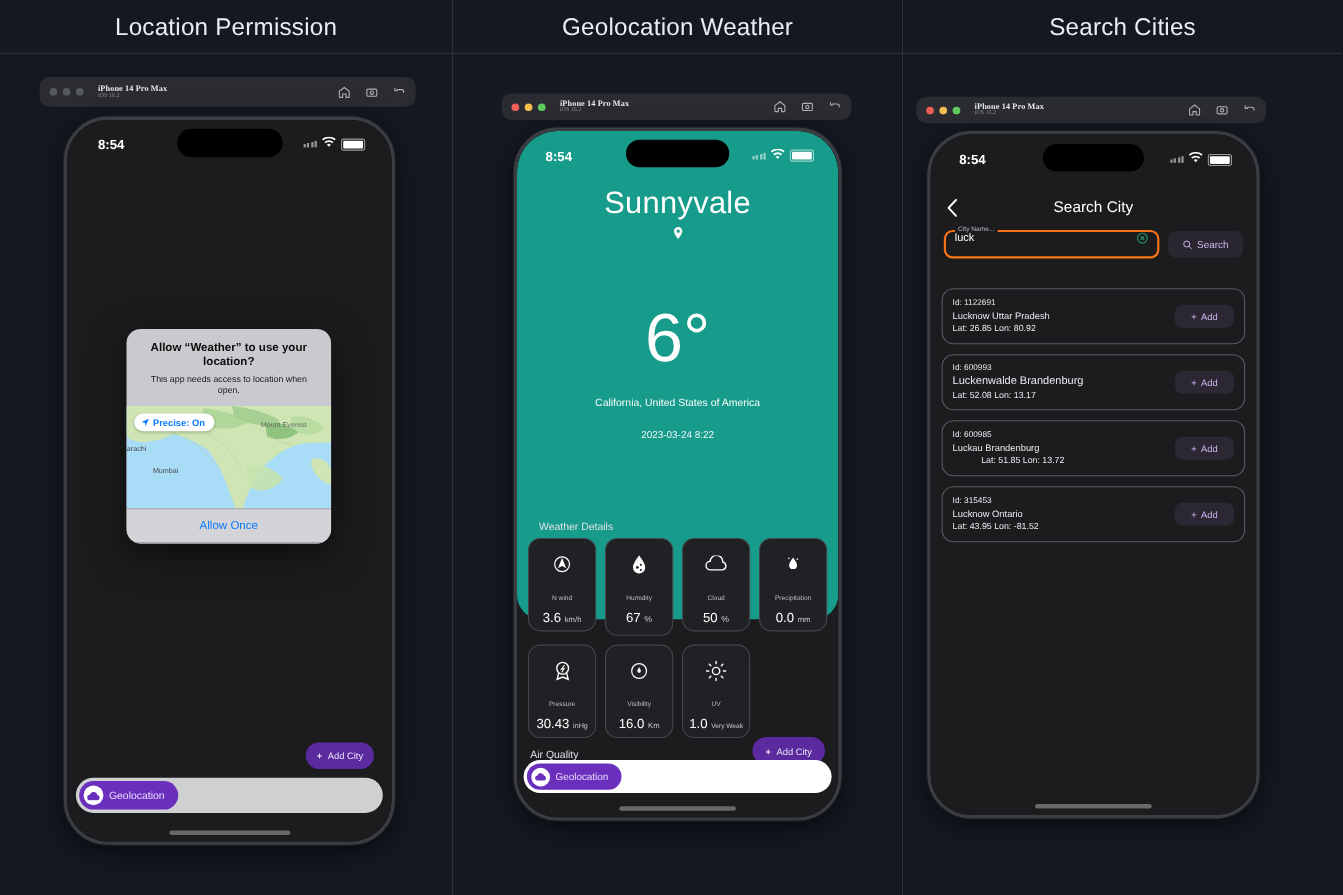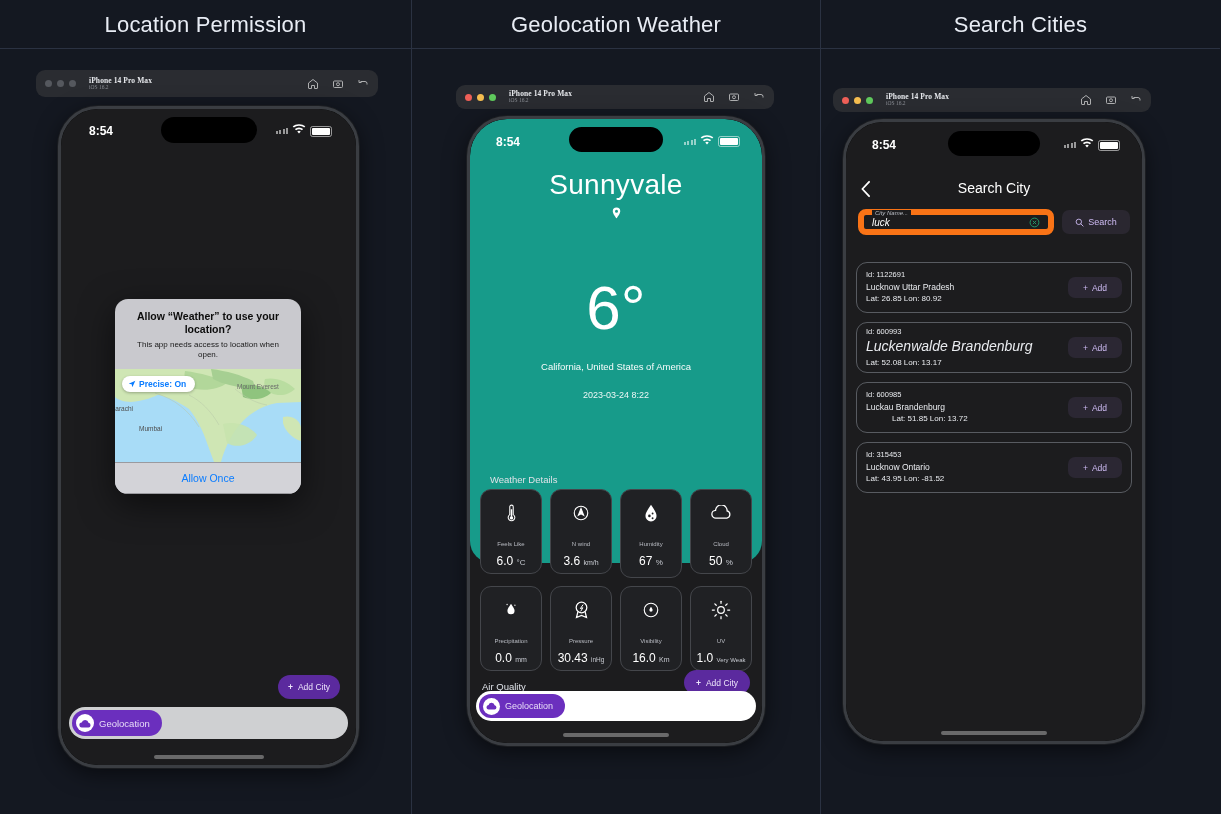--- a/index.html
+++ b/index.html
@@ -132,22 +132,22 @@
   .wx-card .ic { display: flex; align-items: center; justify-content: center; }
   .wx-card .lbl { color: #b9bcc3; }
   .wx-card .val { color: #fff; }
   .wx-card .val .u { color: #c8cbd2; }
 
   
   .sc-back { position: absolute; color: #fff; cursor: pointer; }
   .sc-title { position: absolute; width: 100%; text-align: center; color: #fff; }
   .sc-fieldwrap { position: absolute; display: flex; align-items: center; }
   .sc-field {
-    position: relative; flex: 1; border: 6px solid #f97316; border-radius: 8px;
-    display: flex; align-items: center; background: transparent; font-style: italic;
+    position: relative; flex: 1; border: 2px solid #f97316; border-radius: 8px;
+    display: flex; align-items: flex-start; background: transparent;
   }
   .sc-flabel {
     position: absolute; background: #1c1c1e; color: #b9bcc3;
     padding: 0 3px; white-space: nowrap;
   }
   .sc-value { color: #fff; }
   .sc-clear { margin-left: auto; display: flex; align-items: center; }
   .sc-searchbtn {
     display: flex; align-items: center; justify-content: center; gap: 4px;
     background: #2a2730; border-radius: 7px; color: #cdbaf2;
@@ -356,31 +356,20 @@
             <span class="batt" style="width:22px;height:11px;"></span>
           </div>
         </div>
 
         <div class="wx-sectitle" style="left:20px;top:355px;font-size:9.5px;">Weather Details</div>
 
         <div class="wx-grid" style="left:10px;right:10px;top:370px;">
 
           <div class="wx-card" style="height:85px;padding-top:11px;">
             <span class="ic" style="height:24px;">
-              <svg width="9" height="20" viewBox="0 0 12 26" fill="none" stroke="#fff" stroke-width="1.4">
-                  <path d="M6 2.5a2.3 2.3 0 0 0-2.3 2.3v10.4a4.4 4.4 0 1 0 4.6 0V4.8A2.3 2.3 0 0 0 6 2.5z"></path>
-                  <circle cx="6" cy="19.5" r="2.3" fill="#fff" stroke="none"></circle>
-                  <rect x="5" y="8" width="2" height="10" fill="#fff" stroke="none"></rect>
-                </svg>
-            </span>
-            <span class="lbl" style="font-size:6px;margin-top:16px;">Feels Like</span>
-            <span class="val" style="font-size:12px;margin-top:7px;"><span>6.0</span> <span class="u" style="font-size:8px;">°C</span></span>
-          </div>
-          <div class="wx-card" style="height:85px;padding-top:11px;">
-            <span class="ic" style="height:24px;">
               <svg width="18" height="18" viewBox="0 0 24 24" fill="none" stroke="#fff" stroke-width="1.5">
                   <circle cx="12" cy="12" r="9"></circle>
                   <path d="M12 6l3.5 9L12 13l-3.5 2z" fill="#fff"></path>
                 </svg>
             </span>
             <span class="lbl" style="font-size:6px;margin-top:16px;">N wind</span>
             <span class="val" style="font-size:12px;margin-top:7px;"><span>3.6</span> <span class="u" style="font-size:7px;">km/h</span></span>
           </div>
           <div class="wx-card" style="height:89px;padding-top:11px;">
             <span class="ic" style="height:24px;">
@@ -571,21 +560,21 @@
             </div>
             <div class="res-add" style="width:54px;height:21px;font-size:8.5px;">
               <span>+</span>
               <span>Add</span>
             </div>
           </div>
 
           <div class="res-card" style="height:51px;padding:0 9px;">
             <div class="res-lines">
               <div style="font-size:7.5px;">Id: 600993</div>
-              <div style="font-size:14px;font-style:italic;">Luckenwalde  Brandenburg</div>
+              <div style="font-size:10px;">Luckenwalde  Brandenburg</div>
               <div style="font-size:8px;">Lat: 52.08  Lon: 13.17</div>
             </div>
             <div class="res-add" style="width:54px;height:21px;font-size:8.5px;">
               <span>+</span>
               <span>Add</span>
             </div>
           </div>
 
           <div class="res-card" style="height:51px;padding:0 9px;">
             <div class="res-lines">

